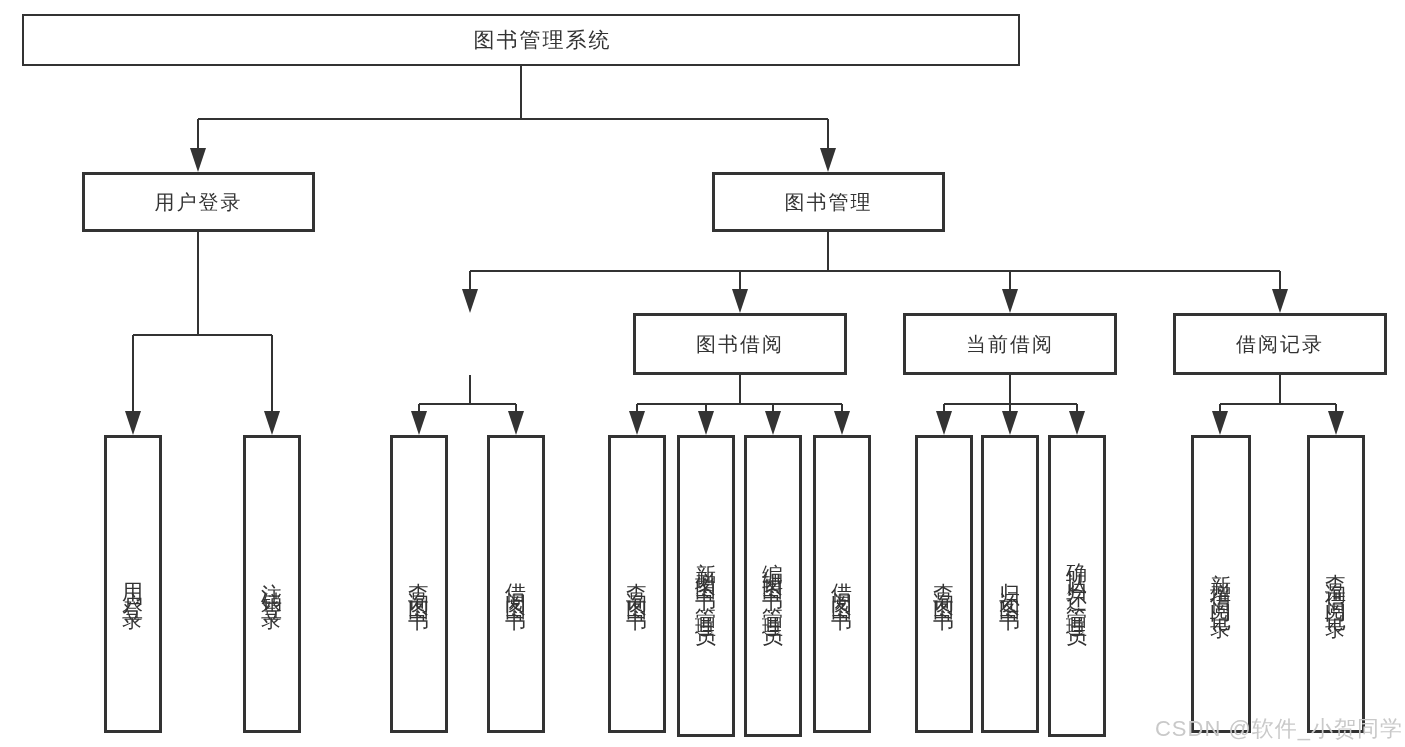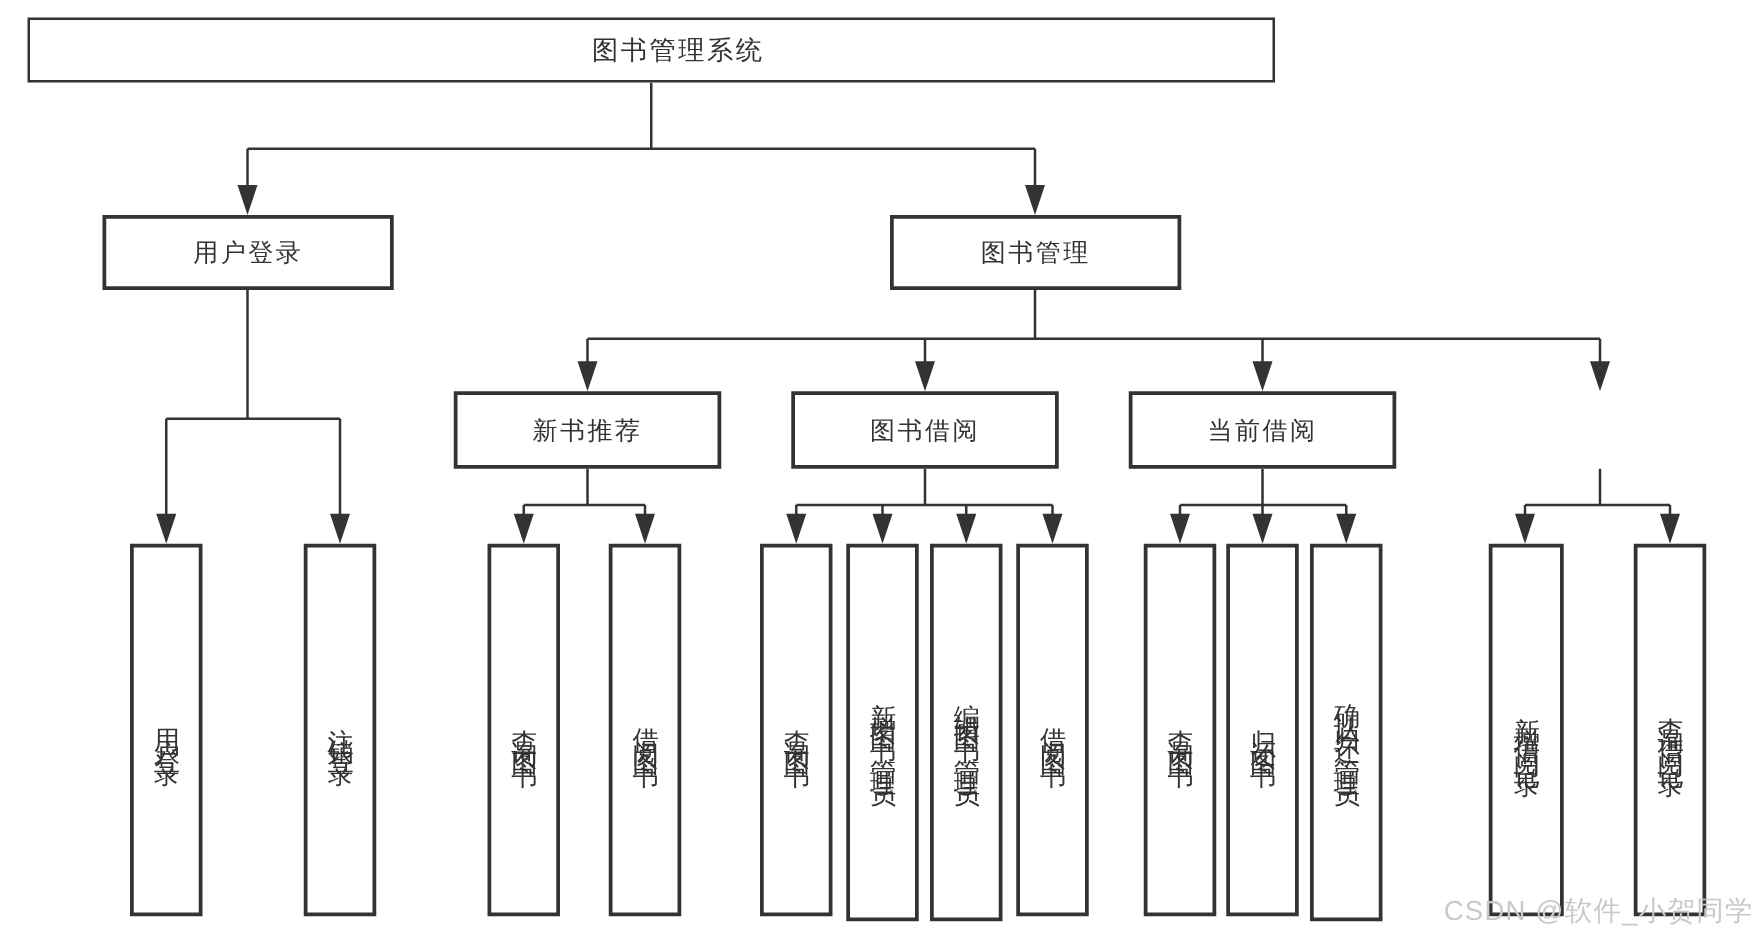--- a/index.html
+++ b/index.html
@@ -92,23 +92,23 @@
     <polygon points="1069,411 1085,411 1077,435"></polygon>
     <polygon points="1212,411 1228,411 1220,435"></polygon>
     <polygon points="1328,411 1344,411 1336,435"></polygon>
   </svg>
 
   <div class="box root" style="left:22px; top:14px; width:998px; height:52px;">图书管理系统</div>
 
   <div class="box" style="left:82px; top:172px; width:233px; height:60px;">用户登录</div>
   <div class="box" style="left:712px; top:172px; width:233px; height:60px;text-align:right;">图书管理</div>
 
-  <div class="box" style="left:363px; top:313px; width:214px; height:62px;">新书推荐</div>
   <div class="box" style="left:903px; top:313px; width:214px; height:62px;">当前借阅</div>
   <div class="box" style="left:633px; top:313px; width:214px; height:62px;">图书借阅</div>
+  <div class="box" style="left:1173px; top:313px; width:214px; height:62px;">借阅记录</div>
 
   <div class="box leaf" style="left:104px; top:435px; width:58px; height:298px;">用户登录</div>
   <div class="box leaf" style="left:243px; top:435px; width:58px; height:298px;">注销登录</div>
 
   <div class="box leaf" style="left:390px; top:435px; width:58px; height:298px;">查询图书</div>
   <div class="box leaf" style="left:487px; top:435px; width:58px; height:298px;">借阅图书</div>
 
   <div class="box leaf" style="left:608px; top:435px; width:58px; height:298px;">查询图书</div>
   <div class="box leaf" style="left:677px; top:435px; width:58px; height:302px;">新增图书（管理员）</div>
   <div class="box leaf" style="left:744px; top:435px; width:58px; height:302px;">编辑图书（管理员）</div>

